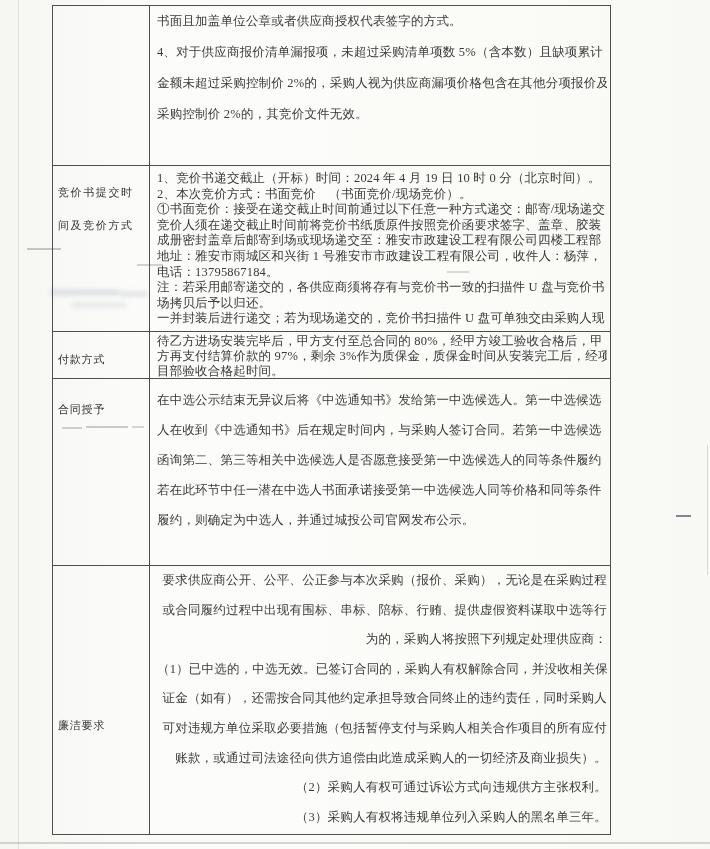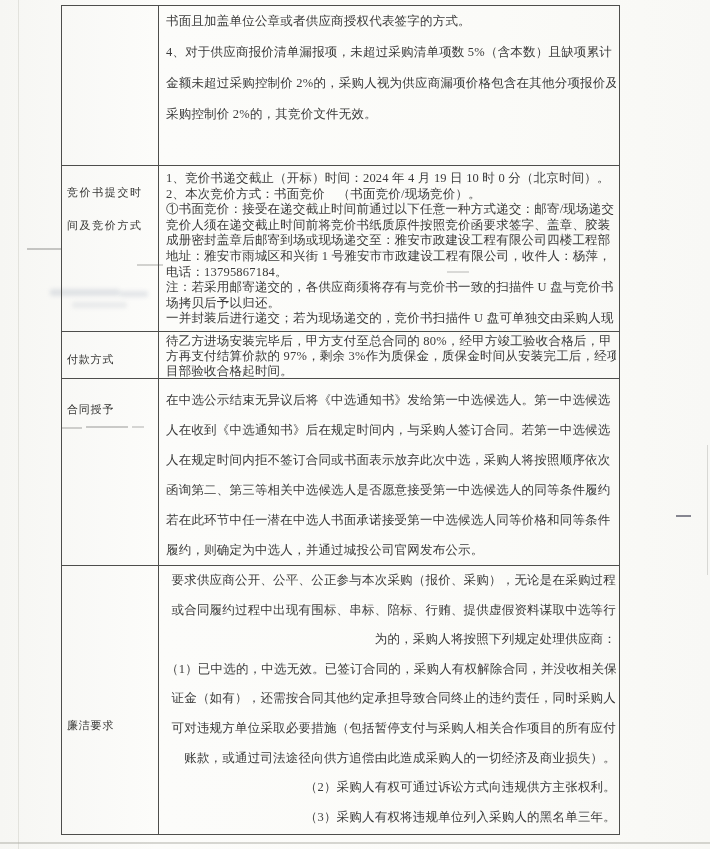--- a/index.html
+++ b/index.html
@@ -22,21 +22,21 @@
   .dash-d{left:447px;top:271px;width:22px;height:2px;background:#b0b0ac;opacity:.45;}
   .dash-e1{left:62px;top:427px;width:20px;height:2px;background:#8f8f8c;opacity:.4;}
   .dash-e2{left:86px;top:426px;width:42px;height:2px;background:#8f8f8c;opacity:.45;}
   .dash-e3{left:132px;top:426px;width:12px;height:2px;background:#8f8f8c;opacity:.35;}
   .page-shadow{left:0;top:842px;width:710px;height:2px;background:rgba(175,175,168,.5);}
   .ghost1{left:50px;top:289px;width:70px;height:7px;background:#98a2b4;opacity:.26;filter:blur(2px);border-radius:2px;}
   .ghost2{left:120px;top:291px;width:28px;height:6px;background:#98a2b4;opacity:.24;filter:blur(2px);border-radius:2px;}
   .ghost3{left:72px;top:302px;width:55px;height:6px;background:#9aa3b2;opacity:.18;filter:blur(2px);border-radius:2px;}
   
   .doc-table{
-    position:absolute;left:61px;top:5px;width:559px;
+    position:absolute;left:52px;top:5px;width:559px;
     border:1.6px solid #4e4e4c;box-sizing:border-box;
   }
   .t-row{display:flex;box-sizing:border-box;border-bottom:1.4px solid #4e4e4c;}
   .t-row:last-child{border-bottom:none;}
   .row-0{height:160px;}
   .row-1{height:166px;}
   .row-2{height:47px;}
   .row-3{height:187px;}
   .row-4{height:268px;}
   .t-head{
@@ -123,21 +123,20 @@
           <div class="c-line">目部验收合格起时间。</div>
         </div>
       </div>
       <div class="t-row row-3">
         <div class="t-head">
           <div class="head-line">合同授予</div>
         </div>
         <div class="t-body spacing-wide">
           <div class="c-line">在中选公示结束无异议后将《中选通知书》发给第一中选候选人。第一中选候选</div>
           <div class="c-line">人在收到《中选通知书》后在规定时间内，与采购人签订合同。若第一中选候选</div>
-          <div class="c-line">人在规定时间内拒不签订合同或书面表示放弃此次中选，采购人将按照顺序依次</div>
           <div class="c-line">函询第二、第三等相关中选候选人是否愿意接受第一中选候选人的同等条件履约，</div>
           <div class="c-line">若在此环节中任一潜在中选人书面承诺接受第一中选候选人同等价格和同等条件</div>
           <div class="c-line">履约，则确定为中选人，并通过城投公司官网发布公示。</div>
         </div>
       </div>
       <div class="t-row row-4">
         <div class="t-head">
           <div class="head-line">廉洁要求</div>
         </div>
         <div class="t-body spacing-wide">

